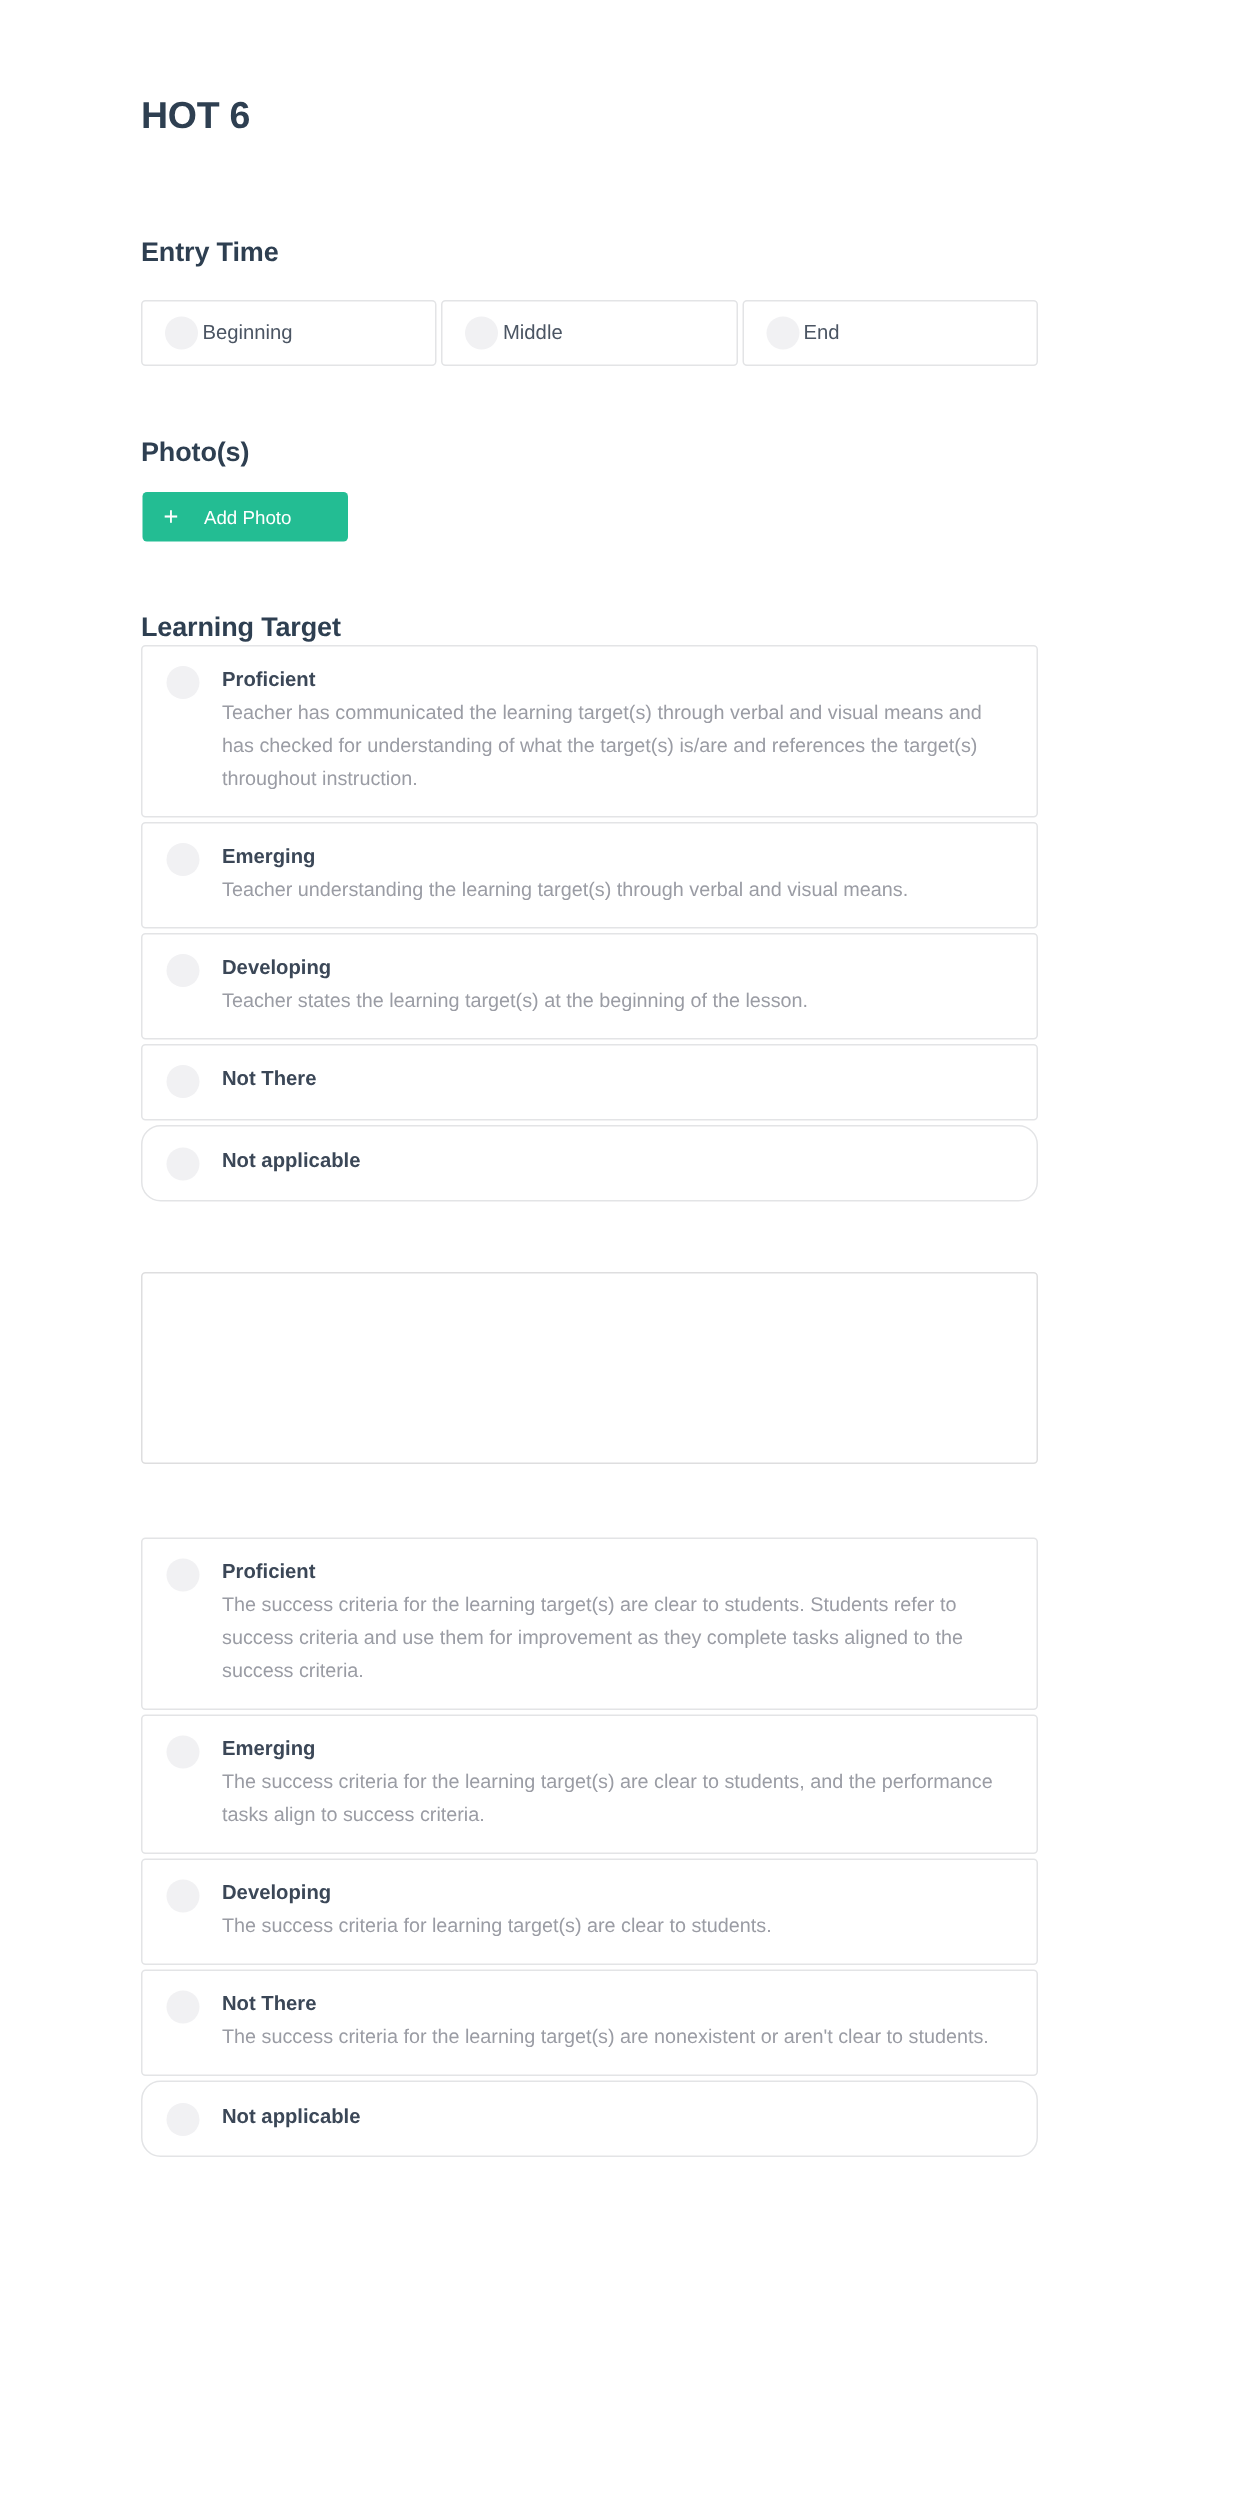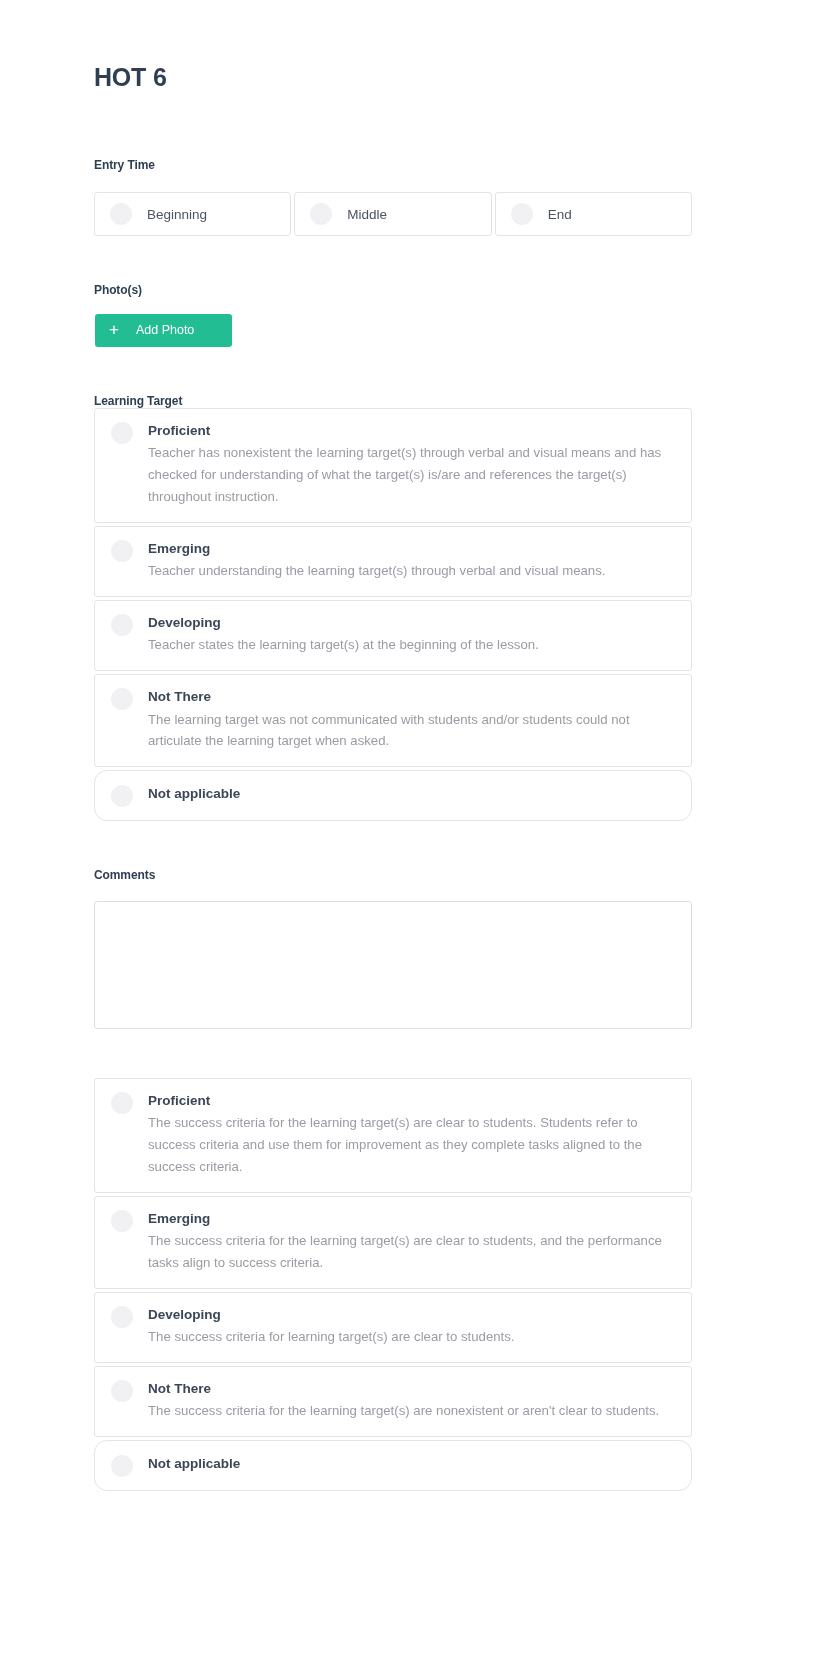--- a/index.html
+++ b/index.html
@@ -30,21 +30,21 @@
     font-weight: bold;
     color: #2e3f51;
     letter-spacing: -0.2px;
     margin-top: 62px;
     line-height: 1.2;
   }
 
   
   .section { margin-top: 0; }
   .section-heading {
-    font-size: 12px;
+    font-size: 18px;
     font-weight: bold;
     color: #2e3f51;
     letter-spacing: -0.1px;
     line-height: 1.2;
   }
 
   
   .entry-time-block { margin-top: 66px; }
   .entry-row {
     display: flex;
@@ -64,21 +64,21 @@
   }
   .radio-dot {
     width: 22px;
     height: 22px;
     border-radius: 50%;
     background: #f1f1f3;
     flex: 0 0 22px;
     display: block;
   }
   .entry-label {
-    margin-left: 15px;
+    margin-left: 3px;
     font-size: 13.5px;
     color: #4b5563;
     font-weight: normal;
     white-space: nowrap;
   }
 
   
   .photo-block { margin-top: 47px; }
   .add-photo-btn {
     margin-top: 16px;
@@ -199,21 +199,21 @@
     </div>
 
     <div class="section options-block">
       <div class="section-heading">Learning Target</div>
       <div class="options-list">
 
         <div class="option-card">
           <span class="radio-dot"></span>
           <div class="option-body">
             <div class="option-title">Proficient</div>
-            <div class="option-desc">Teacher has nonexistent the learning target(s) through verbal and visual means and has checked for understanding of what the target(s) is/are and references the target(s) throughout instruction.</div>
+            <div class="option-desc">Teacher has communicated the learning target(s) through verbal and visual means and has checked for understanding of what the target(s) is/are and references the target(s) throughout instruction.</div>
           </div>
         </div>
 
         <div class="option-card">
           <span class="radio-dot"></span>
           <div class="option-body">
             <div class="option-title">Emerging</div>
             <div class="option-desc">Teacher understanding the learning target(s) through verbal and visual means.</div>
           </div>
         </div>
@@ -223,36 +223,34 @@
           <div class="option-body">
             <div class="option-title">Developing</div>
             <div class="option-desc">Teacher states the learning target(s) at the beginning of the lesson.</div>
           </div>
         </div>
 
         <div class="option-card">
           <span class="radio-dot"></span>
           <div class="option-body">
             <div class="option-title">Not There</div>
-            <div class="option-desc">The learning target was not communicated with students and/or students could not articulate the learning target when asked.</div>
           </div>
         </div>
 
         <div class="option-card compact">
           <span class="radio-dot"></span>
           <div class="option-body">
             <div class="option-title">Not applicable</div>
           </div>
         </div>
 
       </div>
     </div>
 
     <div class="section comments-block">
-      <div class="section-heading">Comments</div>
       <textarea class="comments-box" placeholder="" style=""></textarea>
     </div>
 
     <div class="section success-block">
       <div class="options-list">
 
         <div class="option-card">
           <span class="radio-dot"></span>
           <div class="option-body">
             <div class="option-title">Proficient</div>

